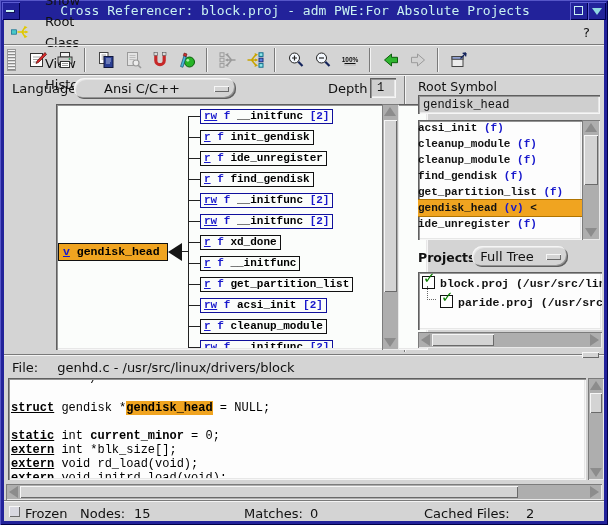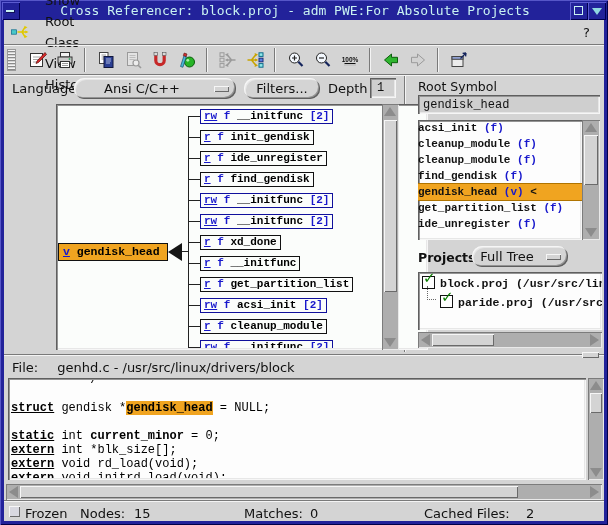--- a/index.html
+++ b/index.html
@@ -264,21 +264,20 @@
         </span>
     </div>
     <div class="hgroove" style="top:54px;"></div>
 
     <div class="ctrlrow">
       <span class="lbl" style="left:8px;top:5px;">Language</span>
       <div class="dropdown raised" style="left:70px;top:2px;width:162px;">
         <span class="dd-label">Ansi C/C++</span>
         <span class="dd-dash"></span>
       </div>
-      <div class="btn raised" style="left:240px;top:2px;width:76px;">Filters...</div>
       <span class="lbl" style="left:324px;top:5px;">Depth</span>
       <div class="field sunken" style="left:366px;top:2px;width:26px;height:20px;padding:3px 0 0 7px;">1</div>
     </div>
 
     <div class="vgroove"></div>
 
     <div class="treepane">
       <div class="tree-canvas sunken-wh">
         <div class="tree-inner" id="graph">
             <div class="edge-v" style="left: 130px; top: 10px; height: 231px;"></div>
@@ -319,22 +318,22 @@
     </div>
 
     <div class="rightcol">
       <span class="lbl" style="left:12px;top:3px;">Root Symbol</span>
       <div class="field sunken" style="left:12px;top:19px;width:182px;height:19px;padding:3px 0 0 5px;">gendisk_head</div>
       <div class="symlist sunken-wh" id="symlist">
           <div class="sym-row"><span>acsi_init </span><span class="kind">(f)</span></div>
           <div class="sym-row"><span>cleanup_module </span><span class="kind">(f)</span></div>
           <div class="sym-row"><span>cleanup_module </span><span class="kind">(f)</span></div>
           <div class="sym-row"><span>find_gendisk </span><span class="kind">(f)</span></div>
+          <div class="sym-row"><span>get_partition_list </span><span class="kind">(f)</span></div>
           <div class="sym-row sel"><span>gendisk_head </span><span class="kind">(v)</span><span> &lt;</span></div>
-          <div class="sym-row"><span>get_partition_list </span><span class="kind">(f)</span></div>
           <div class="sym-row"><span>ide_unregister </span><span class="kind">(f)</span></div>
         </div>
       <div class="sb" style="left:176px;top:44px;width:18px;height:120px;">
         <div class="arr arr-up" style="left:2.5px;top:3px;"></div>
         <div class="sb-thumb" style="left:2px;top:15px;width:14px;height:50px;"></div>
         <div class="arr arr-dn" style="left:2.5px;bottom:3px;"></div>
       </div>
 
       <span class="lbl" style="left:12px;top:174px;font-weight:bold;">Projects</span>
       <div class="dropdown raised" style="left:66px;top:170px;width:96px;">

